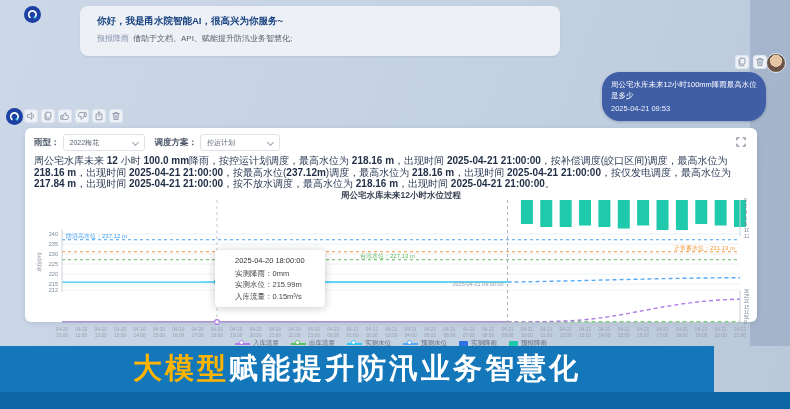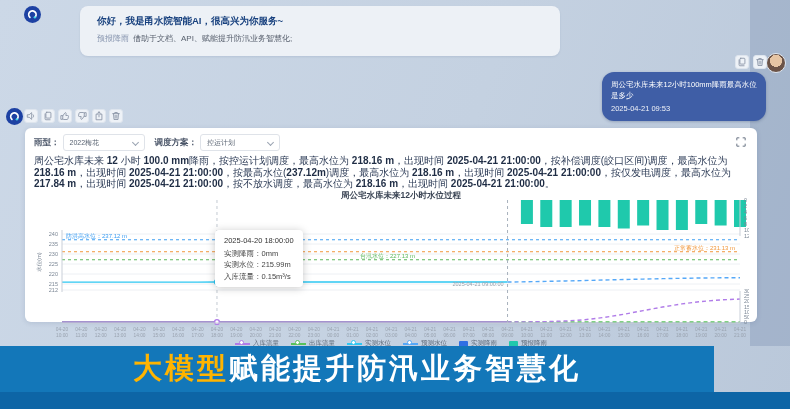--- a/index.html
+++ b/index.html
@@ -16,21 +16,21 @@
     position:absolute;left:80px;top:6px;width:480px;height:50px;
     background:#edf1f6;border-radius:8px;box-shadow:0 1px 2px rgba(60,80,120,.12);
   }
   .assistant-title{position:absolute;left:17px;top:9px;font-size:9.5px;font-weight:bold;color:#17407e;}
   .assistant-sub{position:absolute;left:17px;top:27px;font-size:8px;color:#58606e;}
   .assistant-sub .tag{color:#8593ad;margin-right:4px;}
   .user-row-icons{position:absolute;left:735px;top:55px;display:flex;gap:4px;}
   .user-avatar{left:766px;top:53px;width:18px;height:18px;background:radial-gradient(circle at 50% 38%,#e6c5a4 0 42%,#6b5347 43% 100%);border:1px solid #dfe6ef;}
   .user-bubble{
     position:absolute;left:602px;top:72px;width:146px;
-    background:#3f5ea6;border-radius:12px;color:#fff;padding:7px 9px;
+    background:#3f5ea6;border-radius:18px;color:#fff;padding:7px 9px;
     font-size:7.5px;line-height:11px;box-shadow:0 1px 3px rgba(40,60,100,.3);
   }
   .user-time{margin-top:2px;opacity:.92;}
   
   .icon-btn{width:14px;height:14px;border-radius:3px;background:#eef2f7;border:1px solid #dee5ee;
     display:flex;align-items:center;justify-content:center;box-sizing:border-box;}
   .icon-btn svg{width:10px;height:10px;stroke:#8792a3;fill:none;stroke-width:1;stroke-linecap:round;stroke-linejoin:round;}
   .assistant-actions{position:absolute;left:24px;top:109px;display:flex;gap:3px;}
   
   .panel{position:absolute;left:25px;top:128px;width:732px;height:194px;background:#fff;
@@ -42,22 +42,22 @@
   .select{position:relative;height:17px;box-sizing:border-box;border:1px solid #dfe3e9;border-radius:3px;
     background:#fff;display:flex;align-items:center;padding:0 16px 0 6px;font-size:7px;color:#5a6472;}
   .select.w1{width:82px;margin-right:10px;}
   .select.w2{width:80px;}
   .select::after{content:"";position:absolute;right:6px;top:6px;width:4px;height:4px;
     border-right:1px solid #9aa4b2;border-bottom:1px solid #9aa4b2;transform:rotate(45deg);margin-top:-1px;}
   .summary{position:absolute;left:9px;top:27px;width:714px;font-size:10px;line-height:11.5px;color:#2b3a55;}
   .summary b{font-weight:bold;color:#1f2d45;}
   .chart-wrap{position:absolute;left:8px;top:58px;width:716px;height:156px;}
   
-  .tooltip{position:absolute;left:215px;top:230px;background:#fff;border-radius:4px;z-index:5;
-    box-shadow:0 1px 8px rgba(0,0,0,.22);padding:5px 9px;font-size:7.5px;color:#444;line-height:11.5px;white-space:nowrap;}
+  .tooltip{position:absolute;left:215px;top:250px;background:#fff;border-radius:4px;z-index:5;
+    box-shadow:0 1px 8px rgba(0,0,0,.22);padding:5px 20px;font-size:7.5px;color:#444;line-height:11.5px;white-space:nowrap;}
   .tooltip .tt-title{color:#333;margin-bottom:1px;}
   
   .legend{position:absolute;left:25px;top:339px;width:732px;display:flex;justify-content:center;gap:12px;z-index:2;}
   .legend-item{display:flex;align-items:center;font-size:6.5px;color:#5f6b7a;}
   .mk-line{display:inline-block;width:15px;height:2px;background:var(--c);position:relative;margin-right:3px;}
   .mk-line::after{content:"";position:absolute;left:4px;top:-2.4px;width:3.2px;height:3.2px;background:#fff;
     border:1.6px solid var(--c);border-radius:50%;}
   .mk-rect{display:inline-block;width:9px;height:6px;background:var(--c);border-radius:1px;margin-right:3px;}
   
   .banner{position:absolute;left:0;top:346px;width:714px;height:46px;background:#1377b9;

